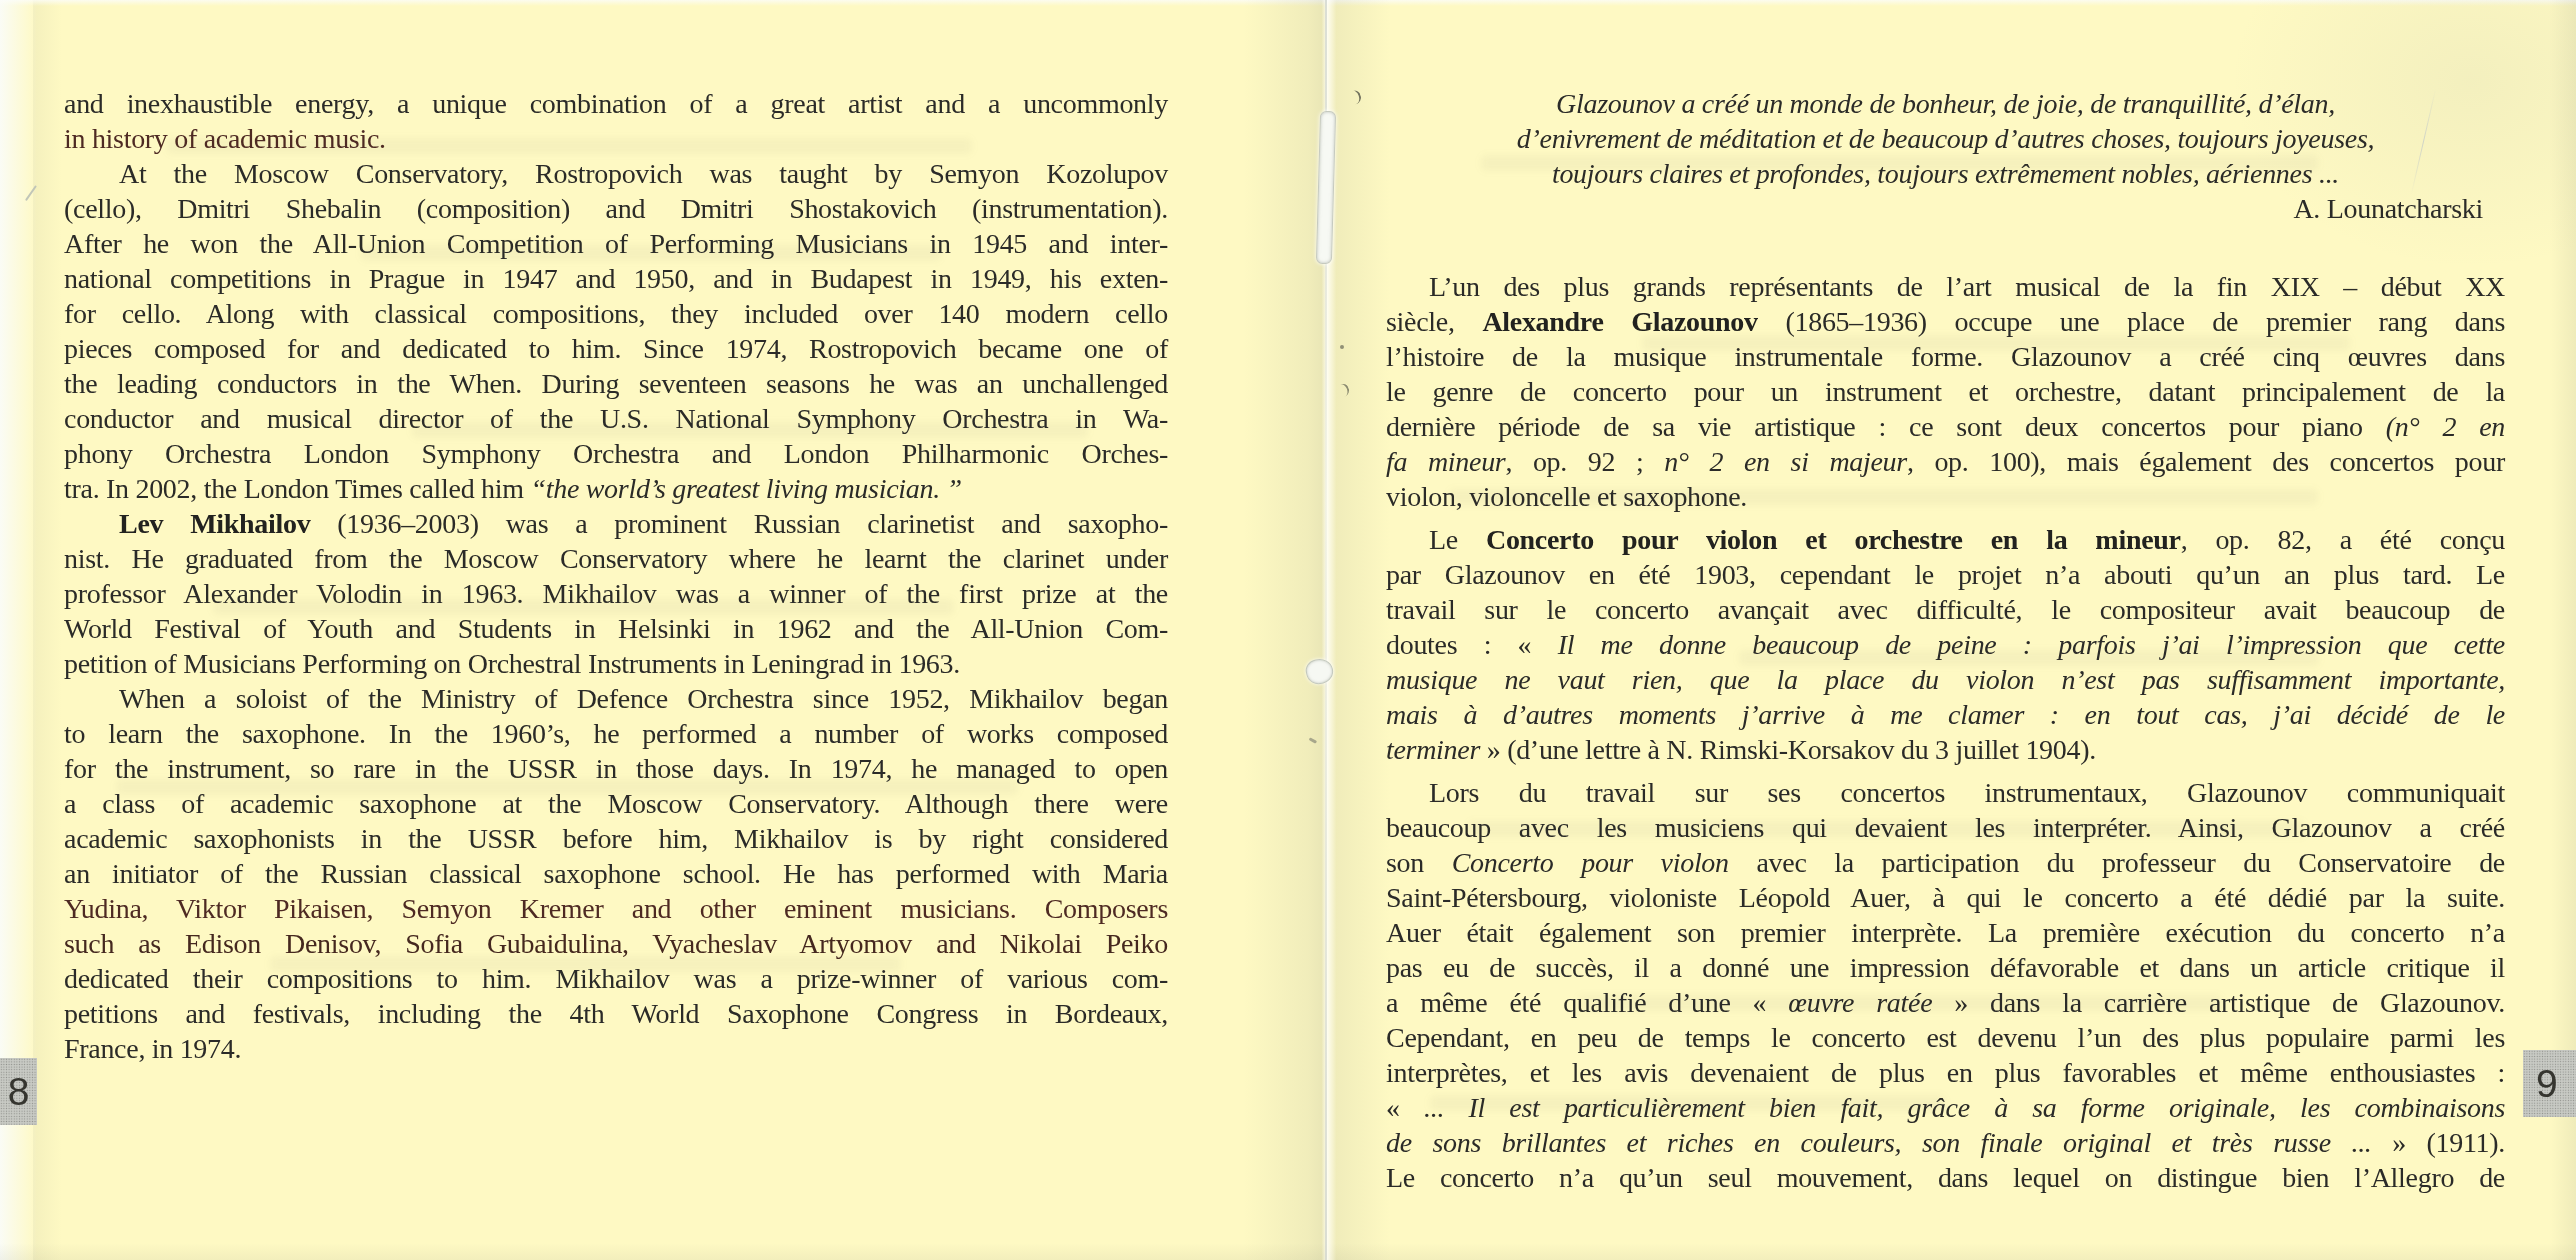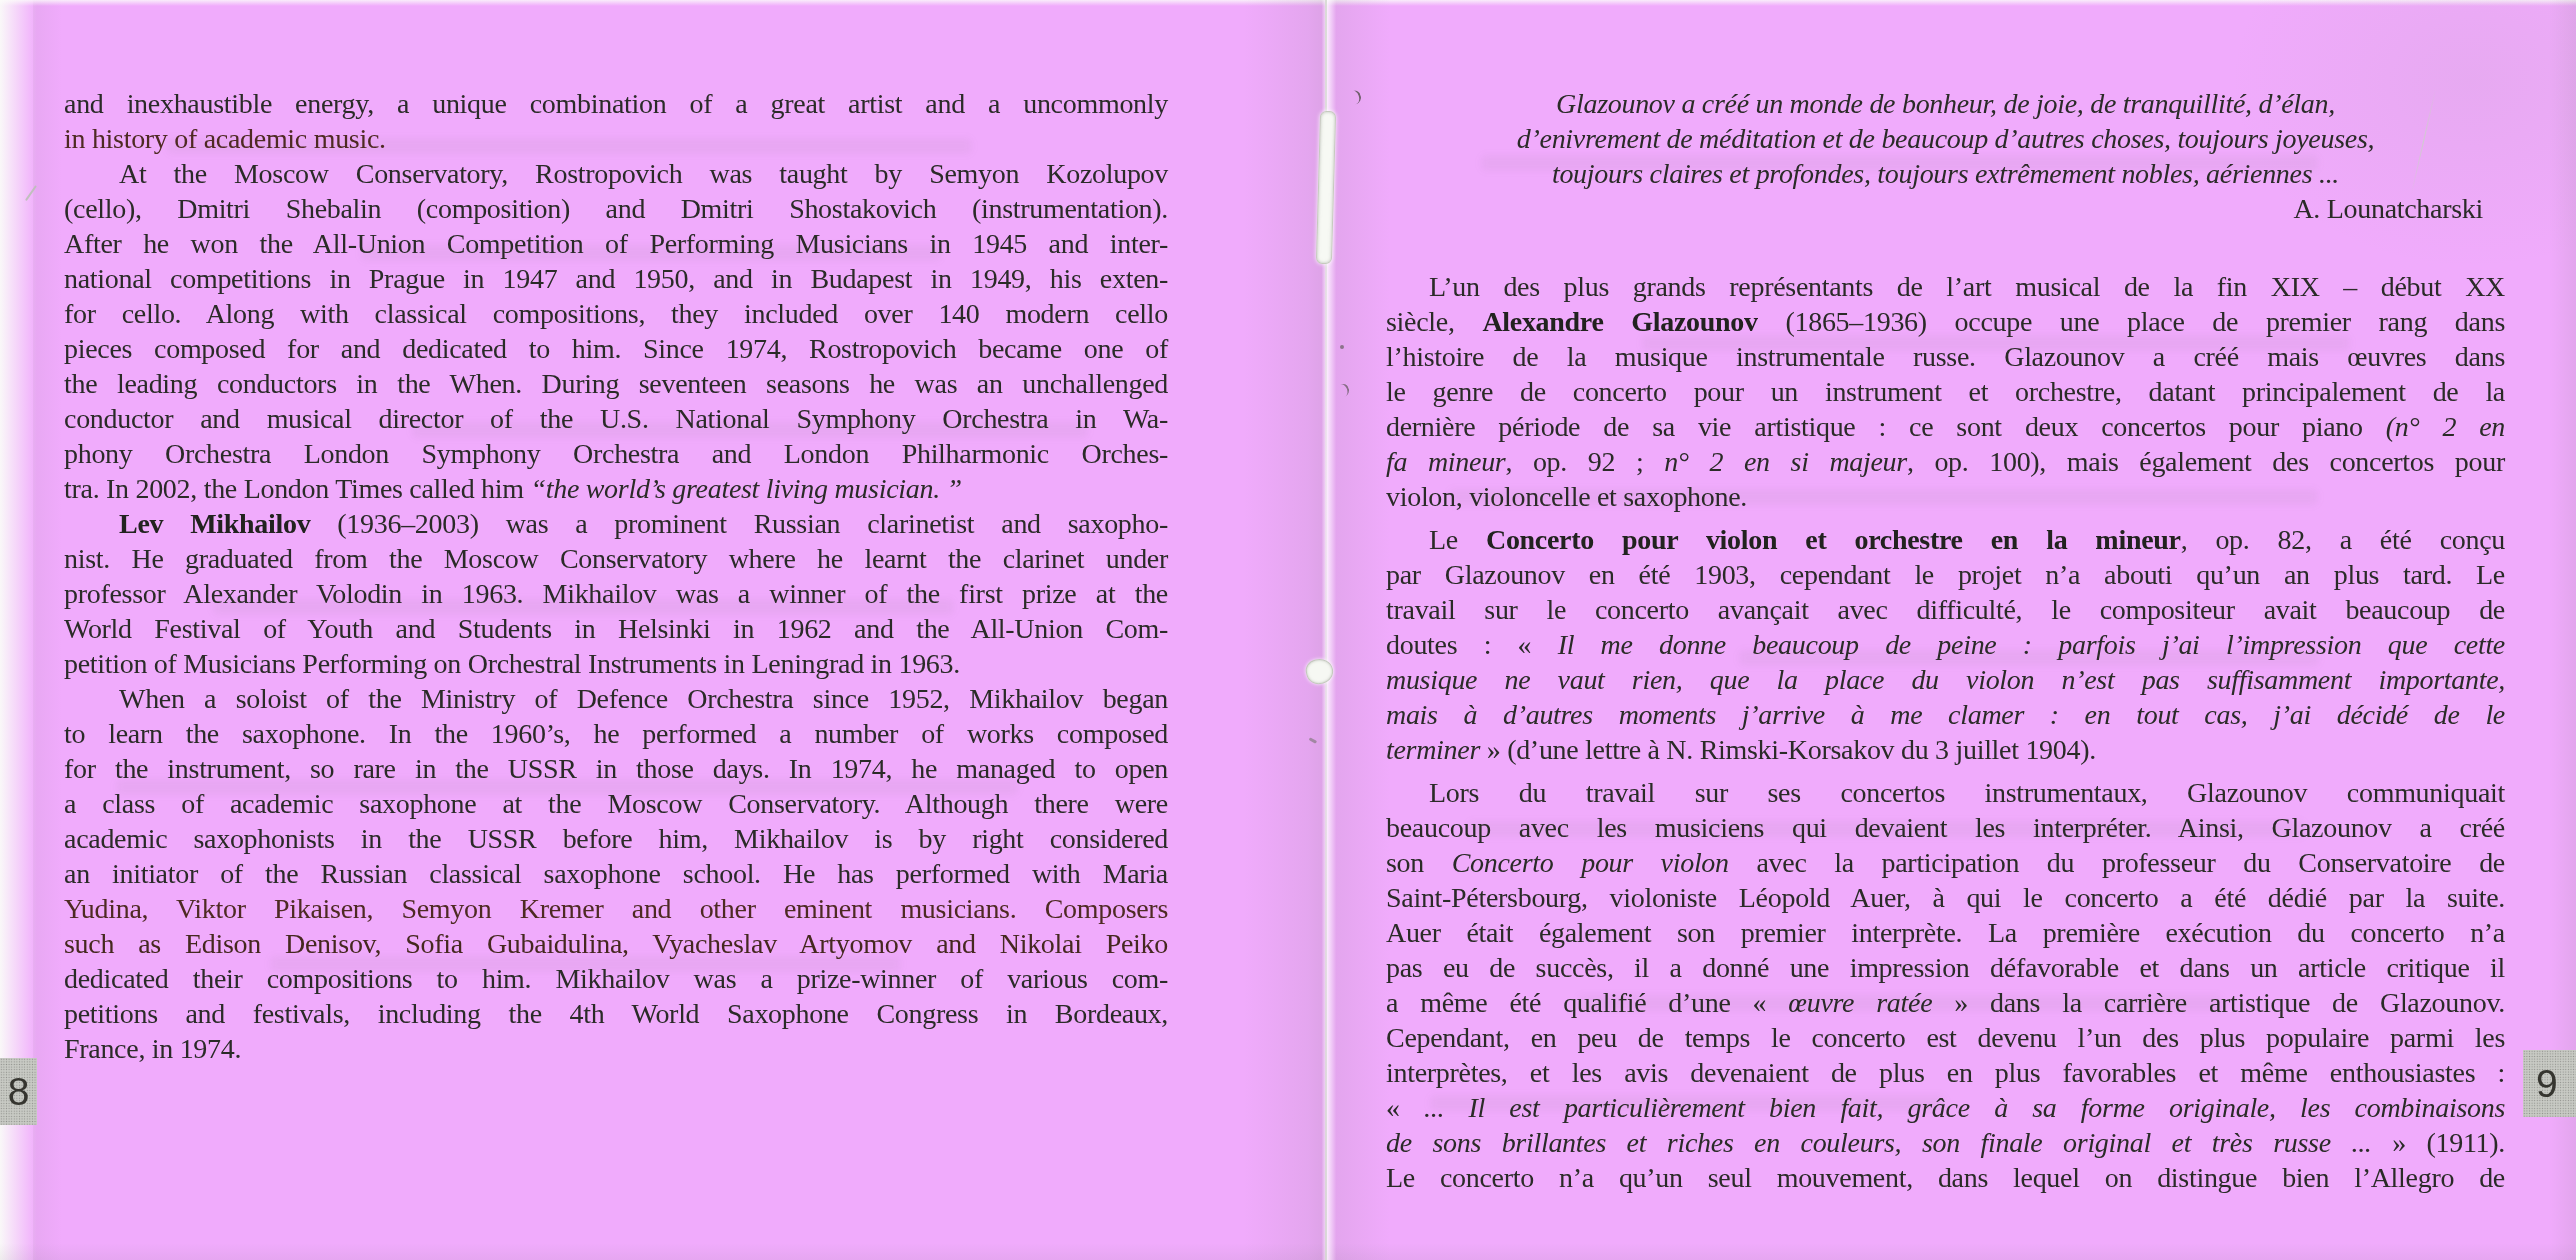--- a/index.html
+++ b/index.html
@@ -1,19 +1,19 @@
 <!DOCTYPE html>
 <html style="font-size:10.3px"><head>
 <meta charset="utf-8">
 <style>
   html,body{margin:0;padding:0;background:#777;}
   .scan{
     position:relative;
     width:2576px;height:1260px;
-    background:#f0abfc;
+    background:#fef9c3;
     overflow:hidden;
     font-family:"Liberation Serif","DejaVu Serif",serif;
     color:#2b2b28;
   }
   
   .artifact{position:absolute;pointer-events:none;}
   .edge-left-white{left:0;top:0;width:37px;height:100%;
     background:linear-gradient(90deg,rgba(250,252,248,.95),rgba(250,252,248,0));}
   .band-left{left:33px;top:0;width:29px;height:100%;
     background:linear-gradient(90deg,rgba(110,118,108,.07),rgba(110,118,108,0));}
@@ -161,21 +161,21 @@
   </div>
 
   <div class="textcol pg-right-col" id="right-lines">
       <div class="line ctr"><span class="it">Glazounov a créé un monde de bonheur, de joie, de tranquillité, d’élan,</span></div>
       <div class="line ctr"><span class="it">d’enivrement de méditation et de beaucoup d’autres choses, toujours joyeuses,</span></div>
       <div class="line ctr"><span class="it">toujours claires et profondes, toujours extrêmement nobles, aériennes ...</span></div>
       <div class="line rgt"><span>A. Lounatcharski</span></div>
       <div class="line">&nbsp;</div>
       <div class="line just ind"><span>L’un des plus grands représentants de l’art musical de la fin XIX – début XX</span></div>
       <div class="line just"><span>siècle, </span><span class="bd">Alexandre Glazounov</span><span>&nbsp;(1865–1936) occupe une place de premier rang dans</span></div>
-      <div class="line just"><span>l’histoire de la musique instrumentale russe. Glazounov a créé mais œuvres dans</span></div>
+      <div class="line just"><span>l’histoire de la musique instrumentale forme. Glazounov a créé cinq œuvres dans</span></div>
       <div class="line just"><span>le genre de concerto pour un instrument et orchestre, datant principalement de la</span></div>
       <div class="line just"><span>dernière période de sa vie artistique : ce sont deux concertos pour piano </span><span class="it">(n° 2 en</span></div>
       <div class="line just"><span class="it">fa mineur</span><span>, op. 92 ; </span><span class="it">n° 2 en si majeur</span><span>, op. 100), mais également des concertos pour</span></div>
       <div class="line"><span>violon, violoncelle et saxophone.</span></div>
       <div class="line just ind"><span>Le </span><span class="bd">Concerto pour violon et orchestre en la mineur</span><span>, op. 82, a été conçu</span></div>
       <div class="line just"><span>par Glazounov en été 1903, cependant le projet n’a abouti qu’un an plus tard. Le</span></div>
       <div class="line just"><span>travail sur le concerto avançait avec difficulté, le compositeur avait beaucoup de</span></div>
       <div class="line just"><span>doutes : « </span><span class="it">Il me donne beaucoup de peine : parfois j’ai l’impression que cette</span></div>
       <div class="line just"><span class="it">musique ne vaut rien, que la place du violon n’est pas suffisamment importante,</span></div>
       <div class="line just"><span class="it">mais à d’autres moments j’arrive à me clamer : en tout cas, j’ai décidé de le</span></div>

